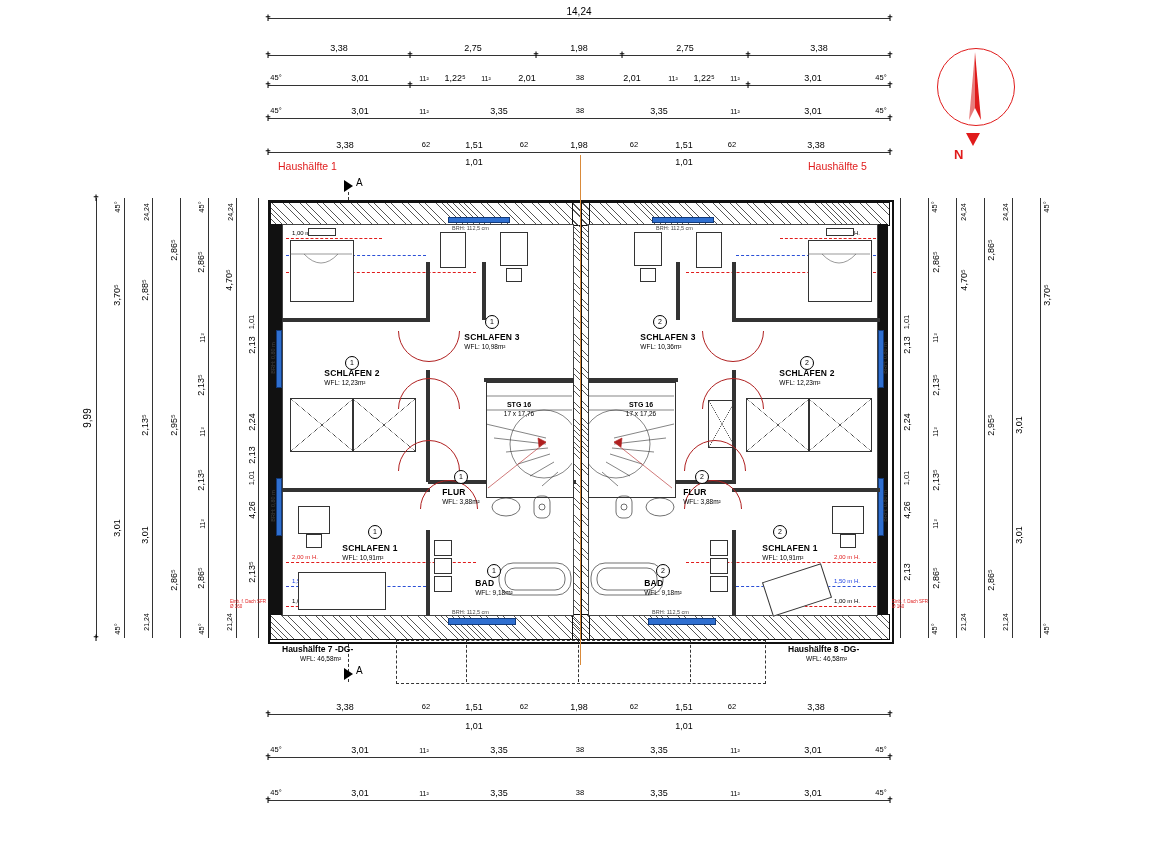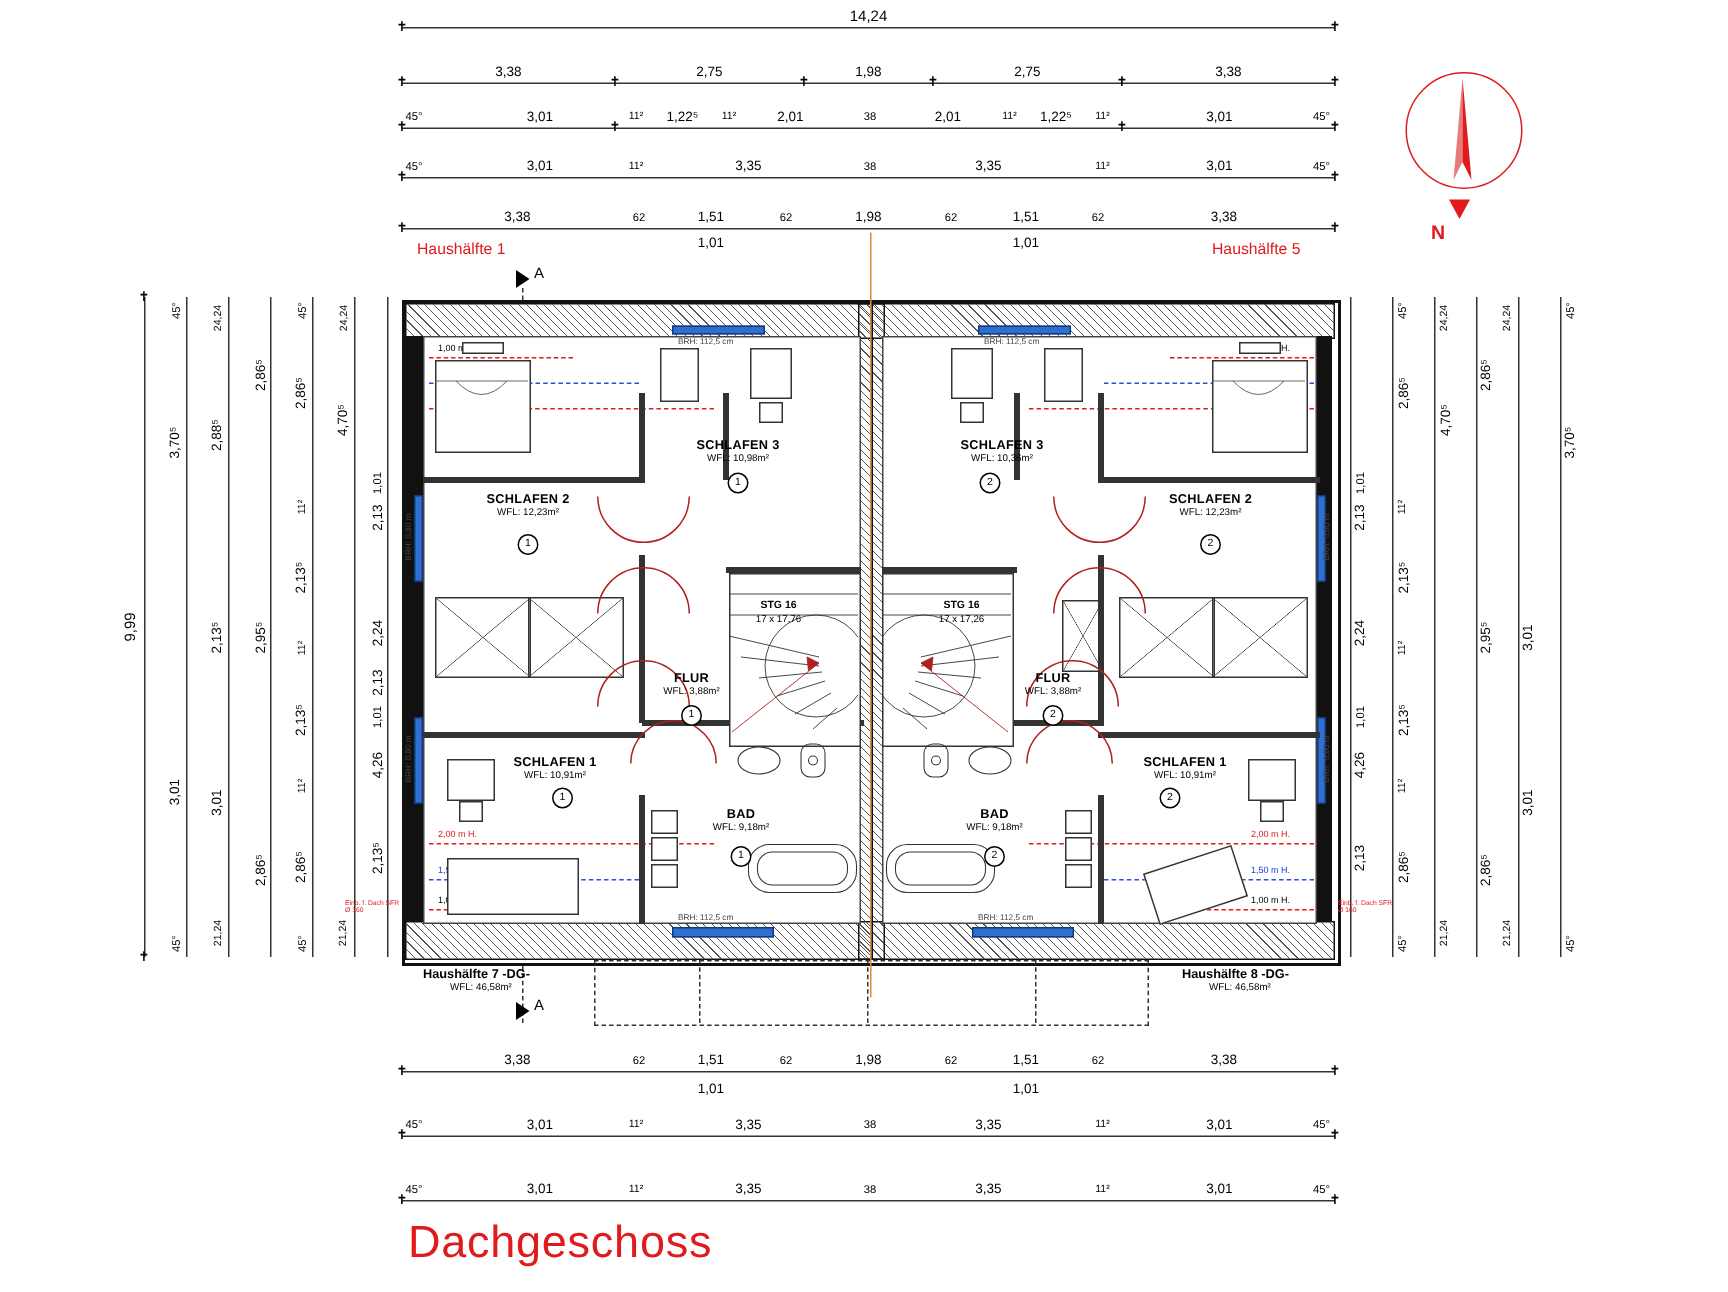--- a/index.html
+++ b/index.html
@@ -59,23 +59,23 @@
     position: absolute;
     background: #111;
   }
   .thinwall {
     position: absolute;
     border: 1px solid #333;
     background: #fff;
   }
   .room-label {
     position: absolute;
-    text-align: center;
     transform: translate(-50%, -50%);
     line-height: 1.25;
+    margin-top: 40px;
   }
   .room-label .nm { font-size: 8.5px; font-weight: bold; letter-spacing: .2px; }
   .room-label .ar { font-size: 6.5px; }
   .circnum {
     position: absolute;
     width: 12px; height: 12px;
     border: 1px solid #000;
     border-radius: 50%;
     font-size: 7px;
     line-height: 12px;
@@ -611,15 +611,14 @@
   <div class="t c" style="left:890px; top:800px;">✝</div>
 
   <div class="compass" style="left:937px; top:48px;"></div>
   <svg class="abs" style="left:937px; top:48px;" width="78" height="78">
     <polygon points="38,4 32,72 38,60" fill="#e87c7c"></polygon>
     <polygon points="38,4 44,72 38,60" fill="#e01b1b"></polygon>
   </svg>
   <div class="abs" style="left:966px; top:133px; width:0;height:0;border-left:7px solid transparent;border-right:7px solid transparent;border-top:13px solid #e01b1b;"></div>
   <div class="t red" style="left:954px; top:148px; font-size:13px; font-weight:bold;">N</div>
 
-  <div class="title" style="left:272px; top:812px;">Dachgeschoss</div>
 
 </div>
 
 </body></html>

